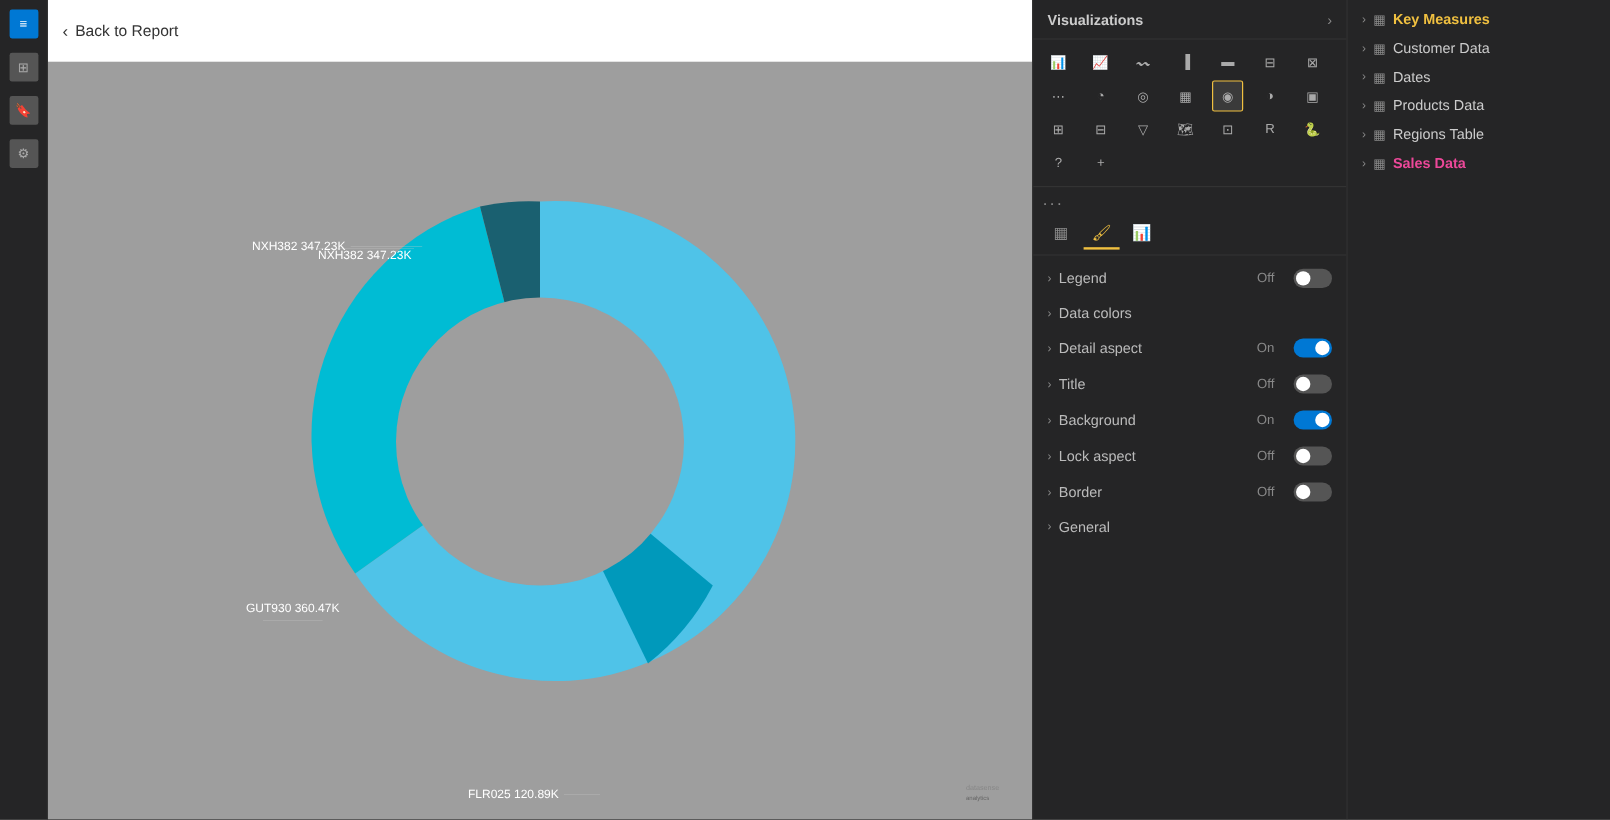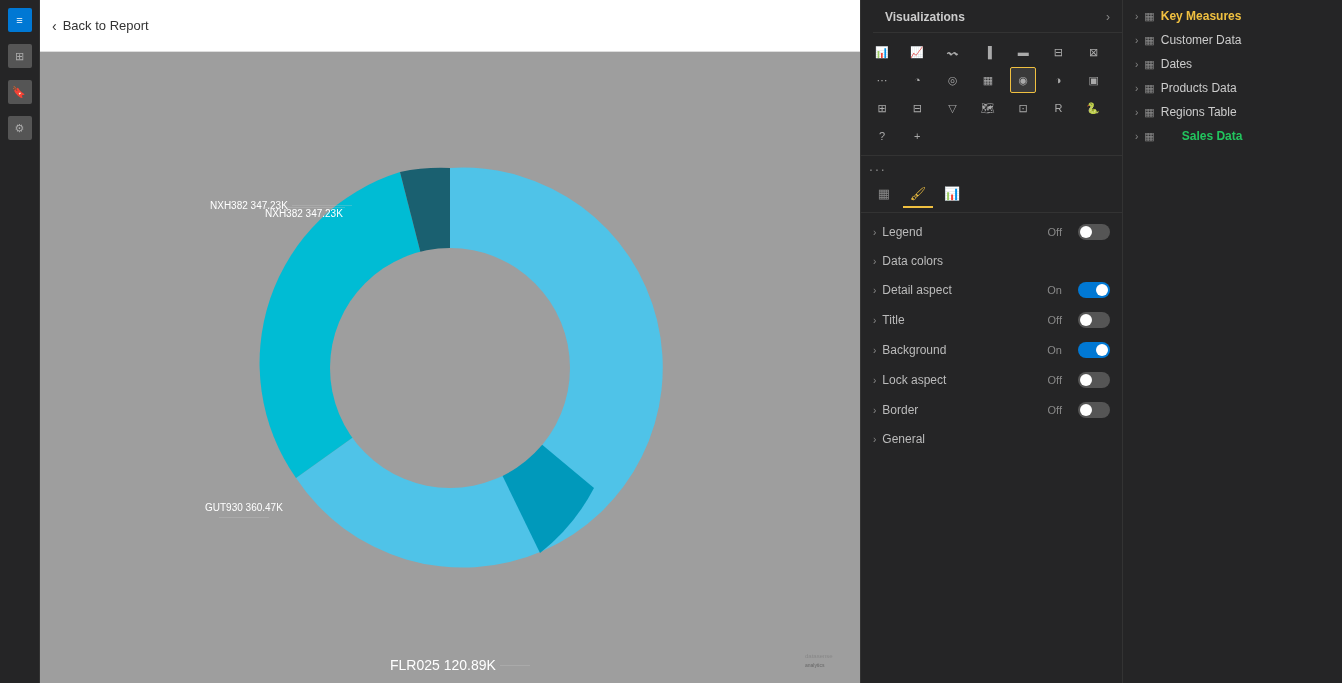--- a/index.html
+++ b/index.html
@@ -81,21 +81,20 @@
       flex-shrink: 0;
     }
 
     
     .panel-header {
       display: flex;
       align-items: center;
       justify-content: space-between;
       padding: 10px 12px 8px;
       border-bottom: 1px solid #333;
-      margin-left: 12px;
     }
     .panel-title {
       font-size: 12px;
       font-weight: 600;
       color: #ccc;
     }
     .panel-chevron { color: #888; font-size: 12px; }
 
     
     .viz-icons-grid {
@@ -232,21 +231,21 @@
     .field-item {
       display: flex; align-items: center; gap: 6px;
       padding: 5px 12px;
       cursor: pointer;
       font-size: 12px;
     }
     .field-chevron { color: #888; font-size: 10px; }
     .field-table-icon { color: #888; font-size: 11px; }
     .field-name { color: #ccc; }
     .field-name.highlight { color: #f0c040; font-weight: 600; }
-    .field-name.sales { color: #22c55e; font-weight: 600; margin-left: 21px; }
+    .field-name.sales { color: #ec4899; font-weight: 600; }
 
     
     ::-webkit-scrollbar { width: 6px; }
     ::-webkit-scrollbar-track { background: #1e1e1e; }
     ::-webkit-scrollbar-thumb { background: #555; border-radius: 3px; }
 
     
     .watermark {
       position: absolute;
       bottom: 10px;
@@ -310,21 +309,21 @@
       </div>
 
       <div style="position:absolute; top:450px; left:165px; display:flex; align-items:center; gap:4px;flex-direction:column;">
         <div style="font-size:10px; color:#fff; white-space:nowrap;">GUT930 360.47K</div>
         <svg width="50" height="1">
             <line x1="0" y1="0" x2="50" y2="0" stroke="#ccc" stroke-width="0.5"></line>
           </svg>
       </div>
 
       <div style="position:absolute; top:605px; left:350px; display:flex; align-items:center; gap:4px;">
-        <div style="font-size:14px; color:#fff; white-space:nowrap;">FLR025 120.89K</div>
+        <div style="font-size:10px; color:#fff; white-space:nowrap;">FLR025 120.89K</div>
         <svg width="30" height="1">
             <line x1="0" y1="0" x2="30" y2="0" stroke="#ccc" stroke-width="0.5"></line>
           </svg>
       </div>
 
     </div>
 
     <div class="watermark">
       <svg width="50" height="30" viewBox="0 0 50 30">
         <text x="5" y="15" font-size="6" fill="#888">datasense</text>

